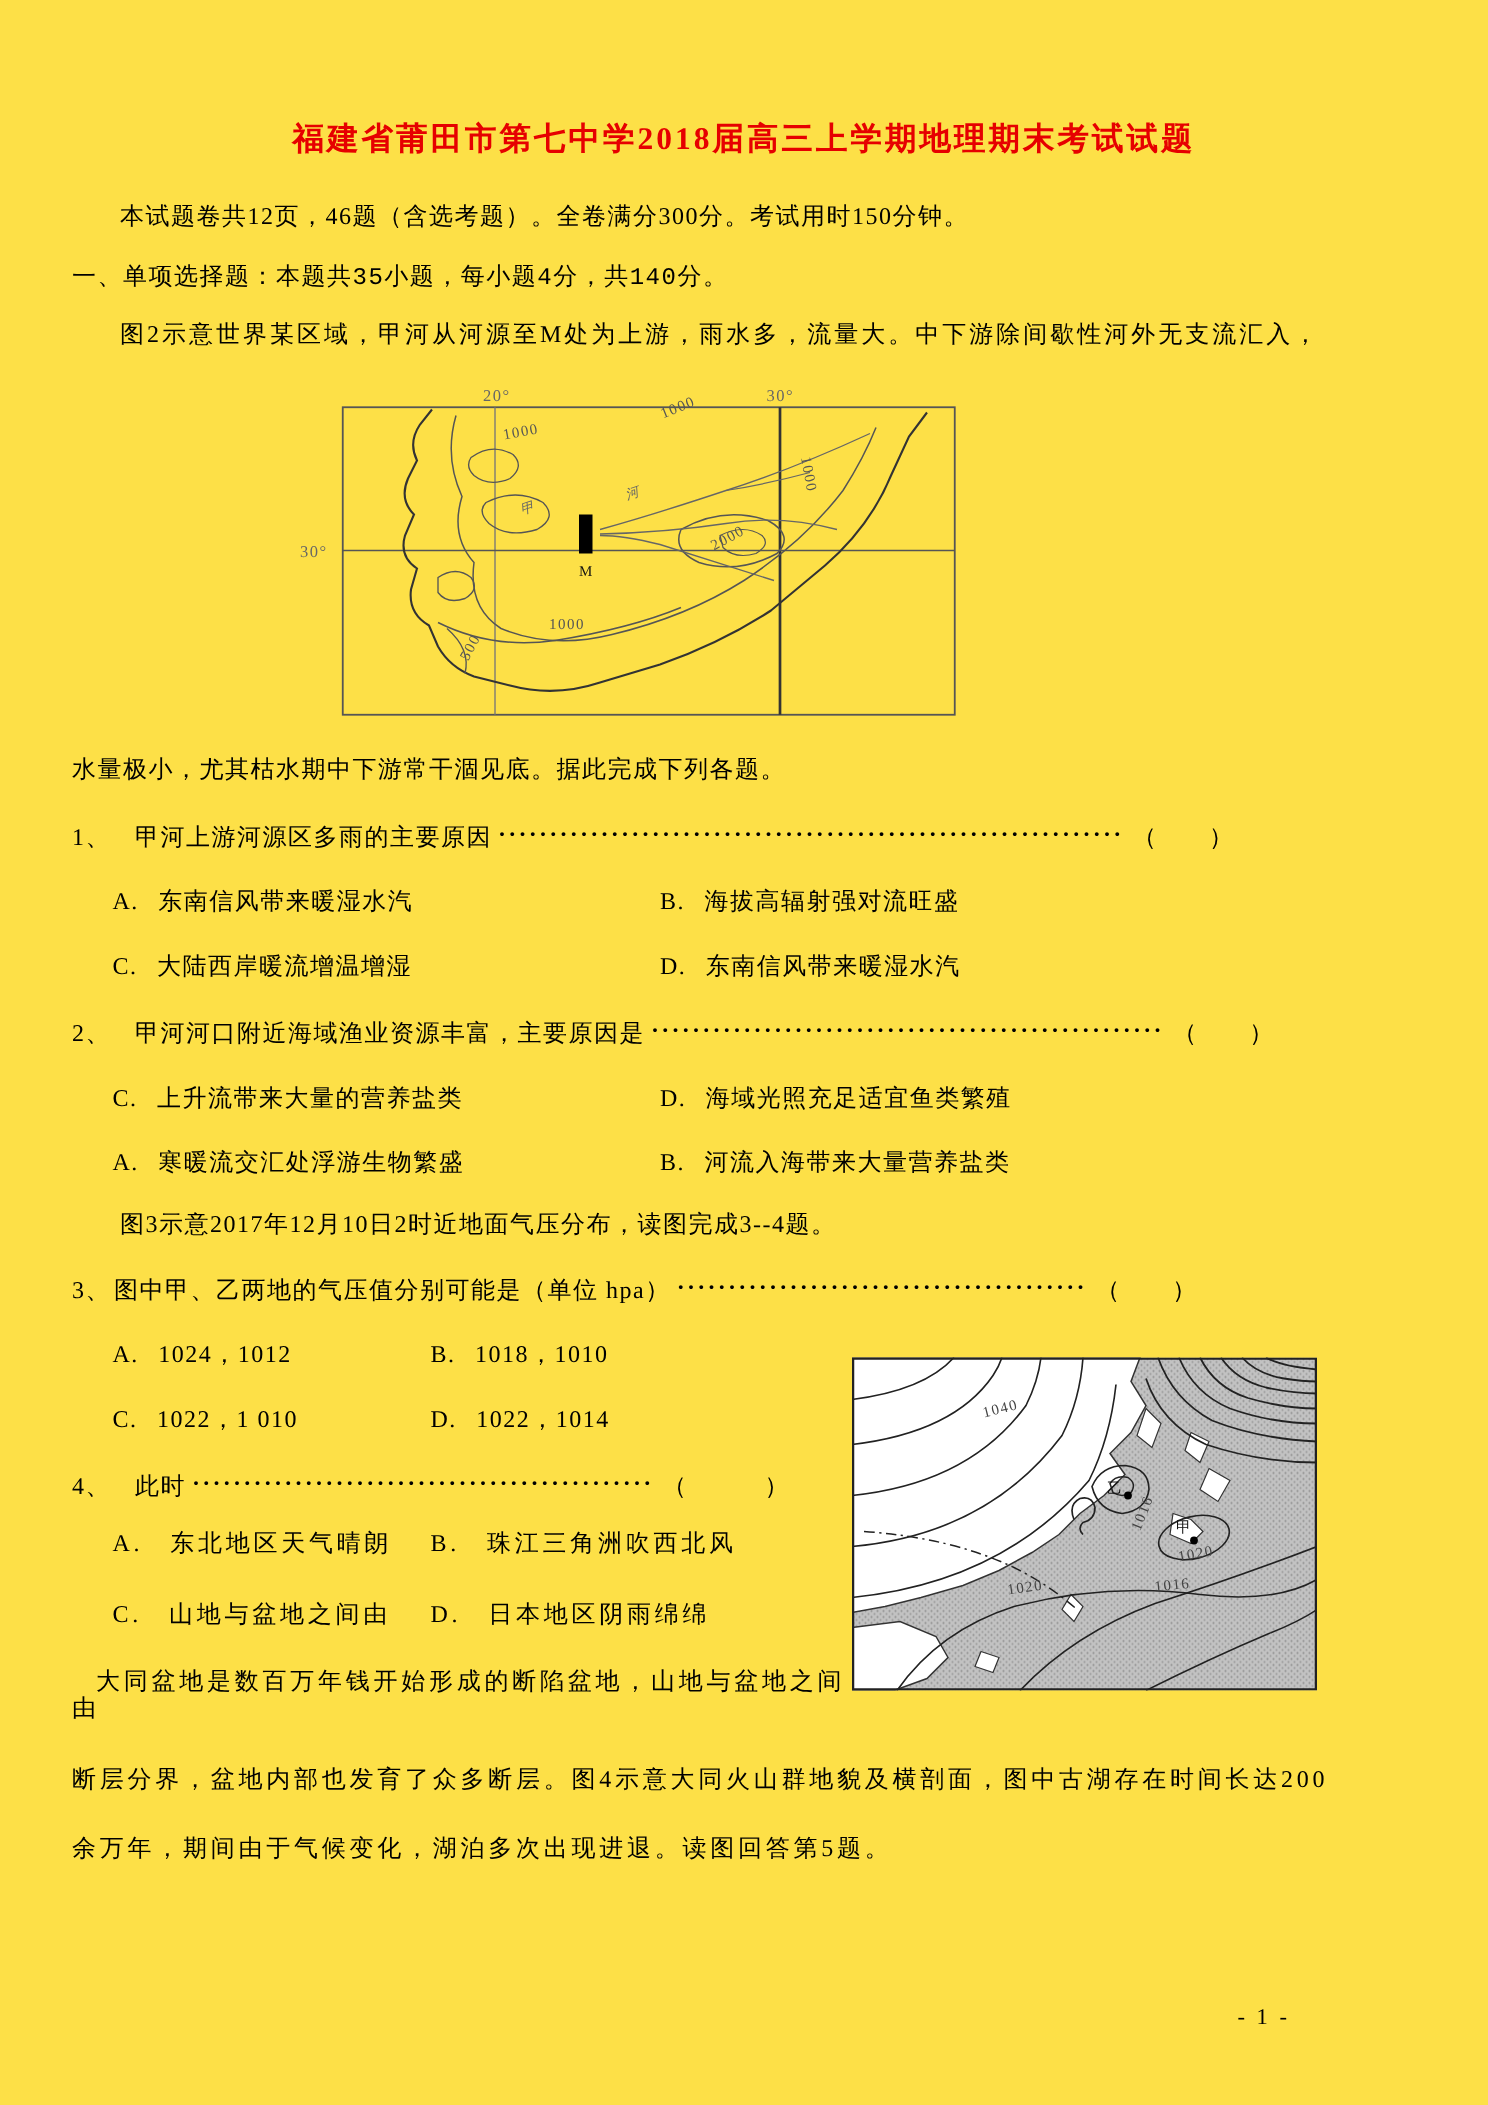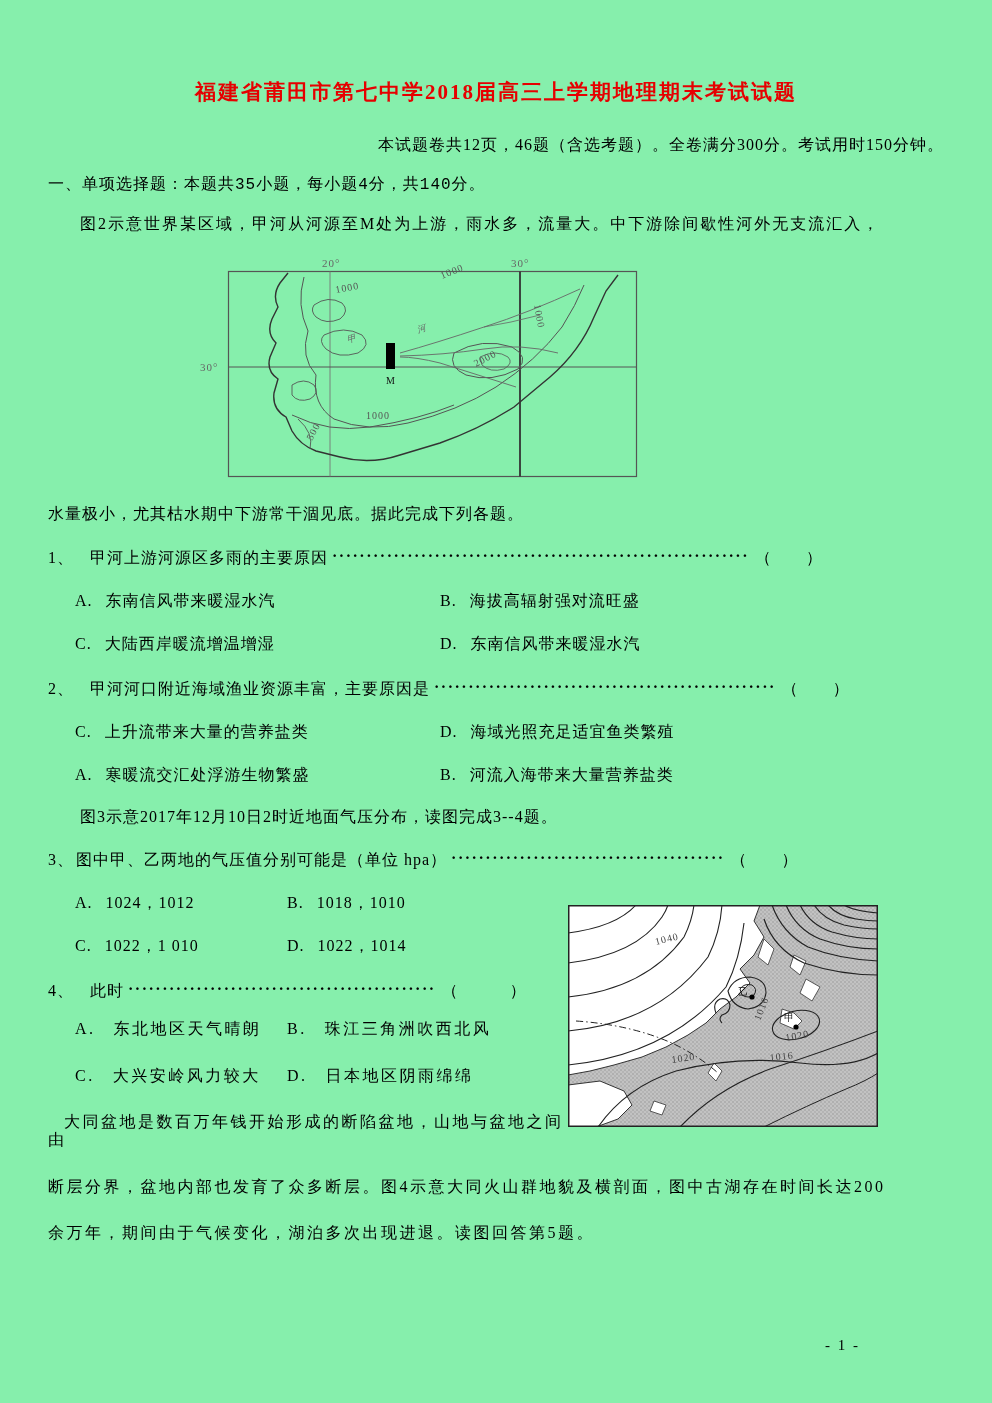--- a/index.html
+++ b/index.html
@@ -2,40 +2,40 @@
 <html><head>
 <meta charset="utf-8">
 <style>
   * { box-sizing: border-box; }
   html,body { margin:0; padding:0; background:#ffffff; }
   .page {
     position: relative;
     width: 992px;
     height: 1403px;
     margin: 0 auto;
-    background: #86efac;
+    background: #fde047;
     font-family: "Liberation Serif", "DejaVu Serif", serif;
     font-size: 16px;
     color: #000;
     letter-spacing: 1px;
     overflow: hidden;
   }
   .content { padding: 0 48px; }
 
   .title {
     margin: 0;
     padding-top: 78px;
     text-align: center;
     font-size: 21px;
     font-weight: bold;
     letter-spacing: 2px;
     color: #e60000;
   }
   p { margin: 0; line-height: 1.15; }
-  .p-intro   { margin-top: 30px; text-indent: 2em; text-align: right; }
+  .p-intro   { margin-top: 30px; text-indent: 2em; }
   .p-section { margin-top: 22px; font-family: Liberation Mono, monospace; }
   .p-fig2a   { margin-top: 20px; text-indent: 2em; letter-spacing: 2px; }
   .p-fig2b   { margin-top: 16px; }
   .p-fig3    { margin-top: 22px; text-indent: 2em; }
 
   .fig2 { margin: 24px 0 0 150px; width: 440px; height: 232px; text-align: right; }
   .fig2 svg, .fig3 svg { display:block; }
 
   .qstem { margin-top: 24px; white-space: nowrap; }
   .qnum  { display:inline-block; }
@@ -255,21 +255,21 @@
       </div>
 
       <div class="qstem gap-wide">
         <span class="qnum">4、</span><span>此时</span><span class="dots">·············································</span><span class="bracket">（　　　）</span>
       </div>
       <div class="opt-row cols-narrow q4opts" style="margin-top:17px">
         <span class="opt"><span class="olab">A.</span><span>东北地区天气晴朗</span></span>
         <span class="opt"><span class="olab">B.</span><span>珠江三角洲吹西北风</span></span>
       </div>
       <div class="opt-row cols-narrow q4opts" style="margin-top:26px">
-        <span class="opt"><span class="olab">C.</span><span>大兴安岭风力较大</span></span>
+        <span class="opt"><span class="olab">C.</span><span>山地与盆地之间由</span></span>
         <span class="opt"><span class="olab">D.</span><span>日本地区阴雨绵绵</span></span>
       </div>
 
       <p class="p-datong1">大同盆地是数百万年钱开始形成的断陷盆地，山地与盆地之间由</p>
       <p class="p-datong2">断层分界，盆地内部也发育了众多断层。图4示意大同火山群地貌及横剖面，图中古湖存在时间长达200</p>
       <p class="p-datong3">余万年，期间由于气候变化，湖泊多次出现进退。读图回答第5题。</p>
 
     </div>
   </div>
 

